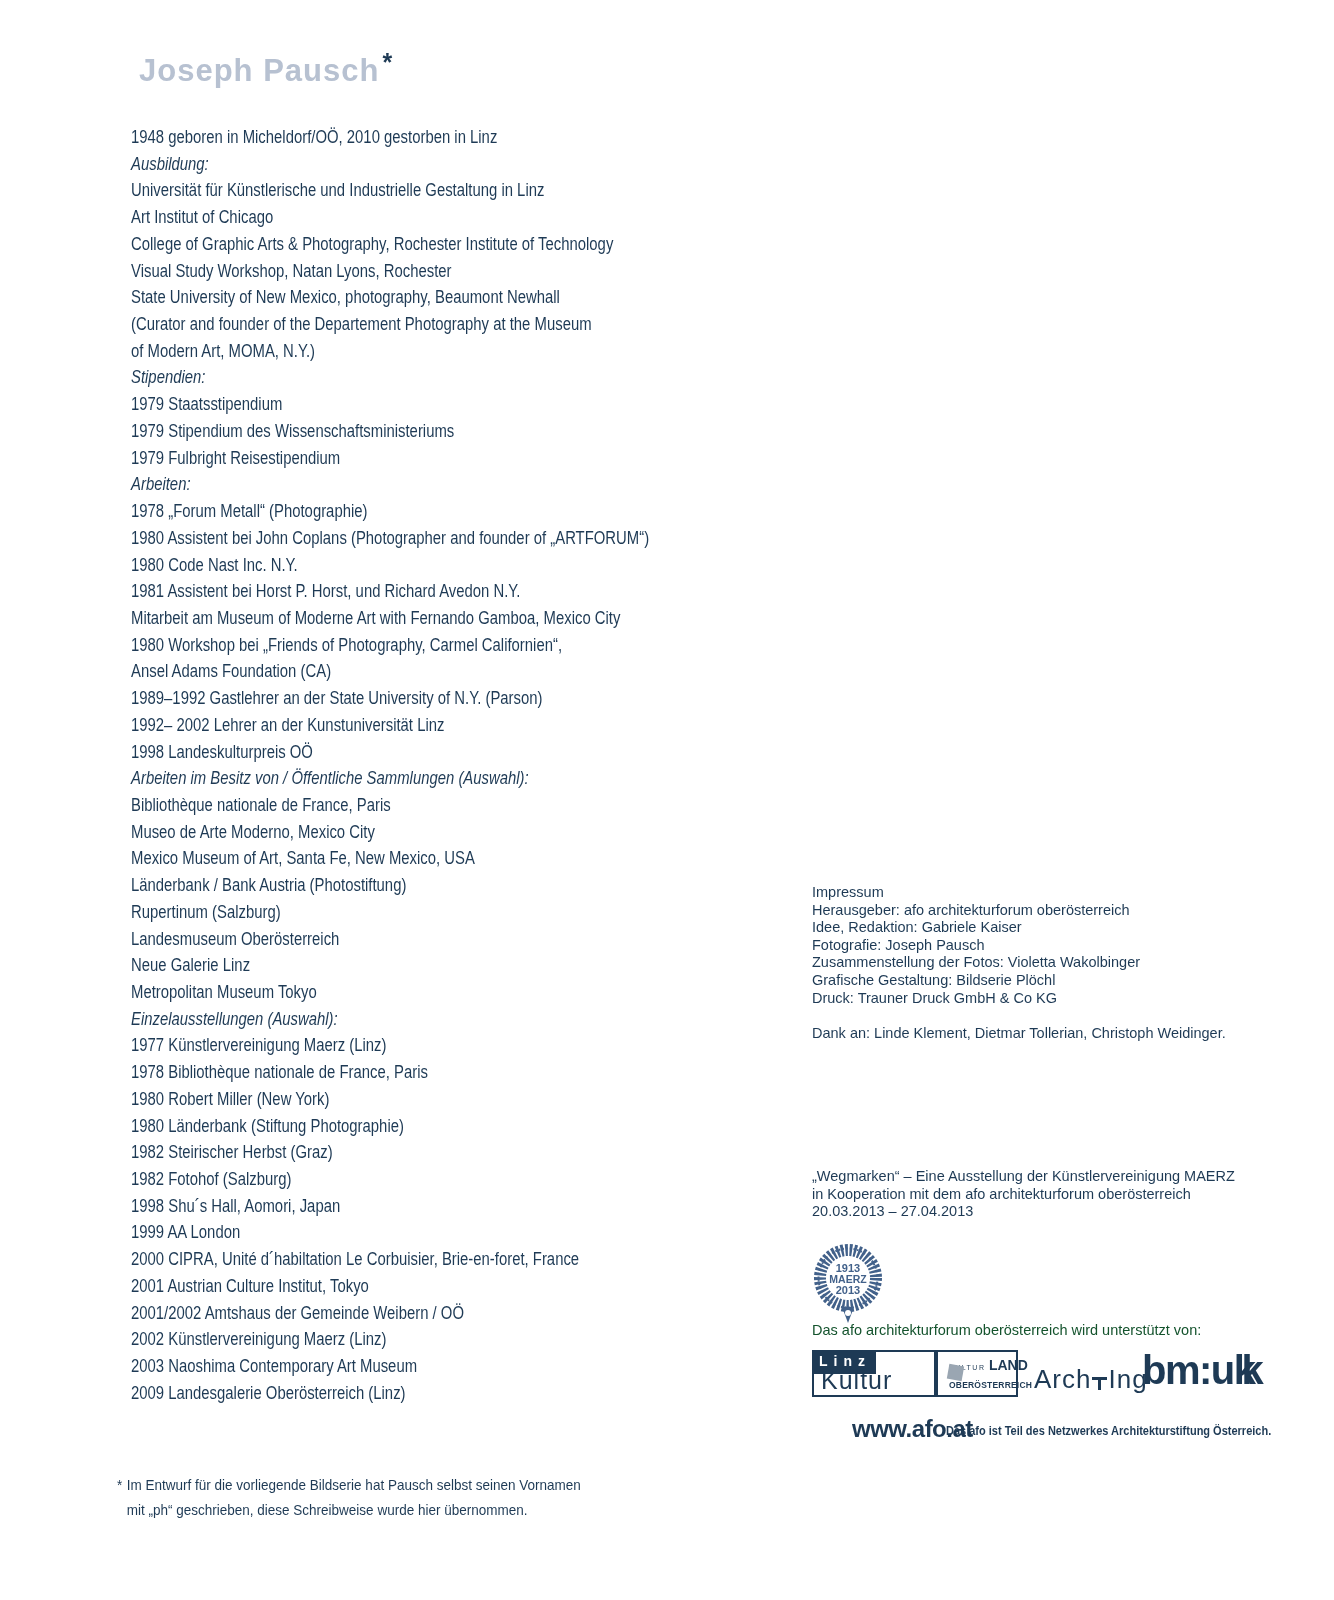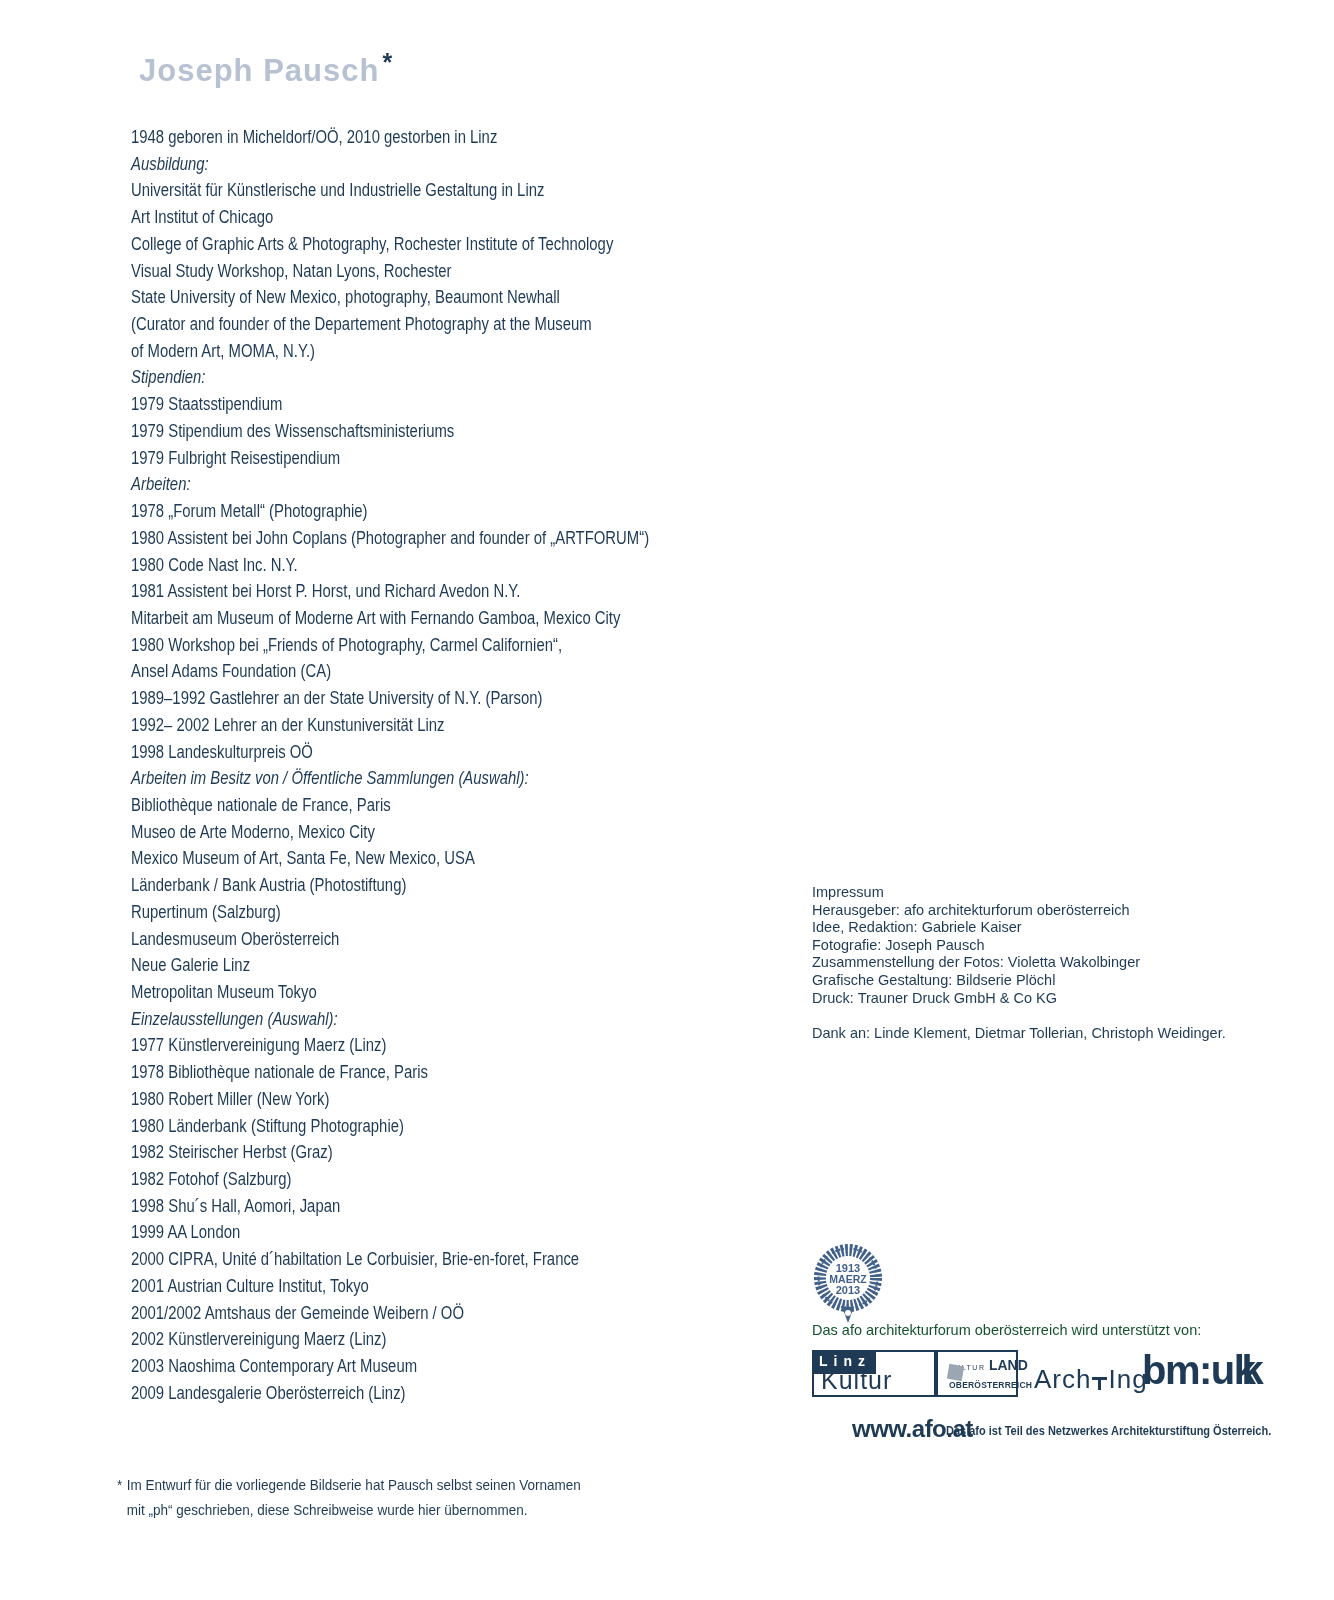--- a/index.html
+++ b/index.html
@@ -138,20 +138,25 @@
       <div class="line">Idee, Redaktion: Gabriele Kaiser</div>
       <div class="line">Fotografie: Joseph Pausch</div>
       <div class="line">Zusammenstellung der Fotos: Violetta Wakolbinger</div>
       <div class="line">Grafische Gestaltung: Bildserie Plöchl</div>
       <div class="line">Druck: Trauner Druck GmbH &amp; Co KG</div>
     </div>
 
   <div class="rblock" id="dank">Dank an: Linde Klement, Dietmar Tollerian, Christoph Weidinger.</div>
 
 
+  <div class="rblock" id="wegmarken">
+      <div class="line">„Wegmarken“ – Eine Ausstellung der Künstlervereinigung MAERZ</div>
+      <div class="line">in Kooperation mit dem afo architekturforum oberösterreich</div>
+      <div class="line">20.03.2013 – 27.04.2013</div>
+    </div>
 
   <div class="seal">
     <svg width="76" height="84" viewBox="0 0 76 84">
       <circle cx="38" cy="37" r="28" fill="none" stroke="#42618a" stroke-width="12" stroke-dasharray="2.6 1.7"></circle>
       <circle cx="38" cy="37" r="29.5" fill="none" stroke="#42618a" stroke-width="2" stroke-dasharray="1.5 2.2"></circle>
       <circle cx="38" cy="37" r="21.5" fill="#ffffff"></circle>
       <path d="M32 66 L38 82 L44 66 Z" fill="#42618a"></path>
       <circle cx="38" cy="72" r="3" fill="#ffffff"></circle>
       <text x="38" y="31" font-size="11" text-anchor="middle">1913</text>
       <text x="38" y="42" font-size="10.5" text-anchor="middle">MAERZ</text>

